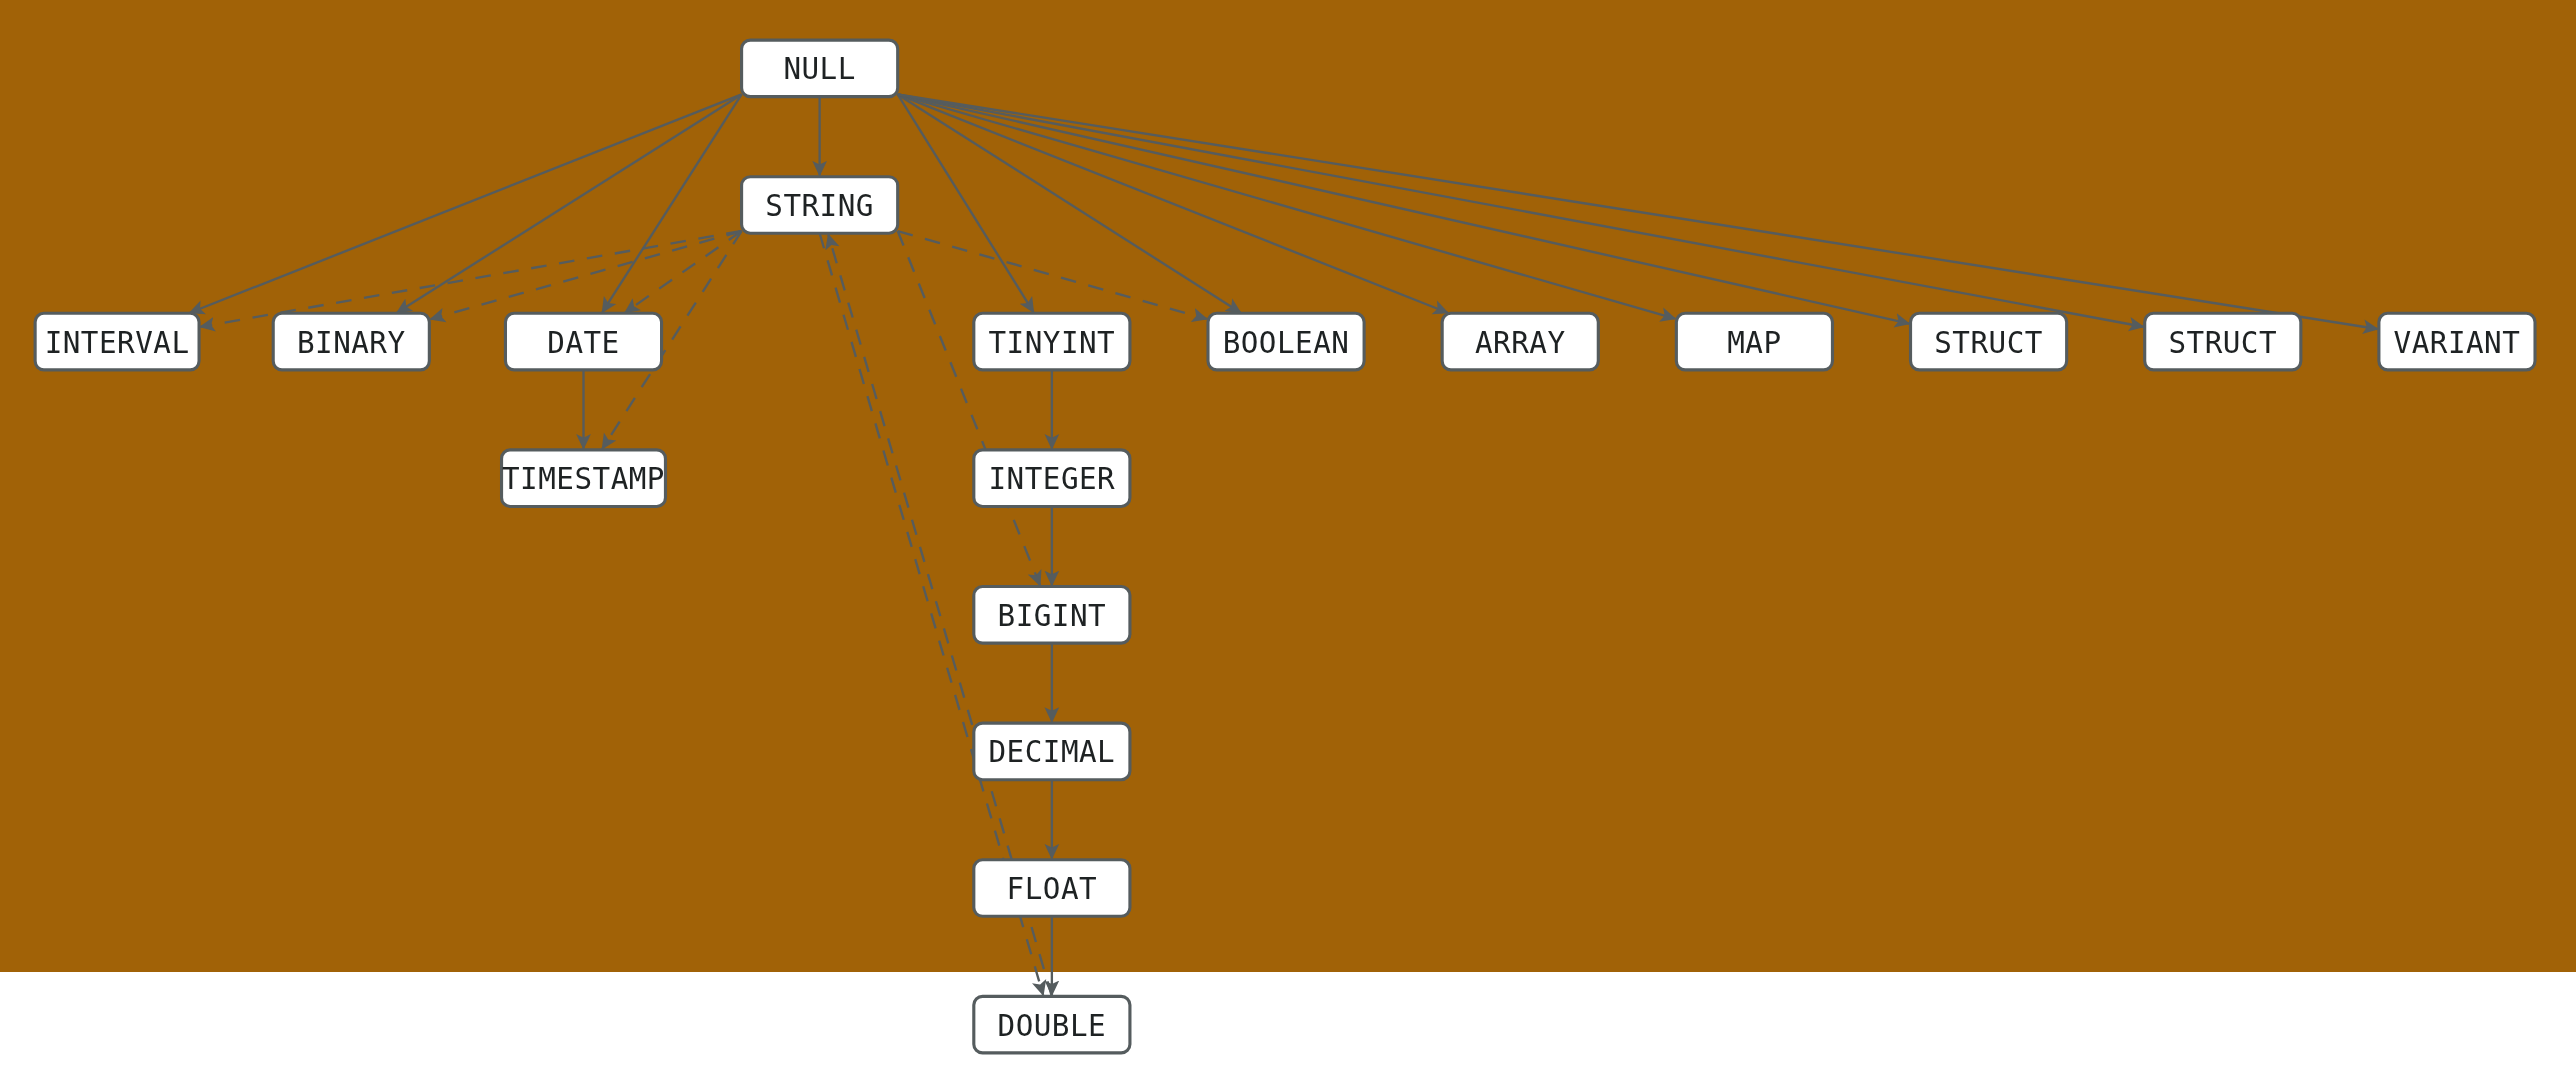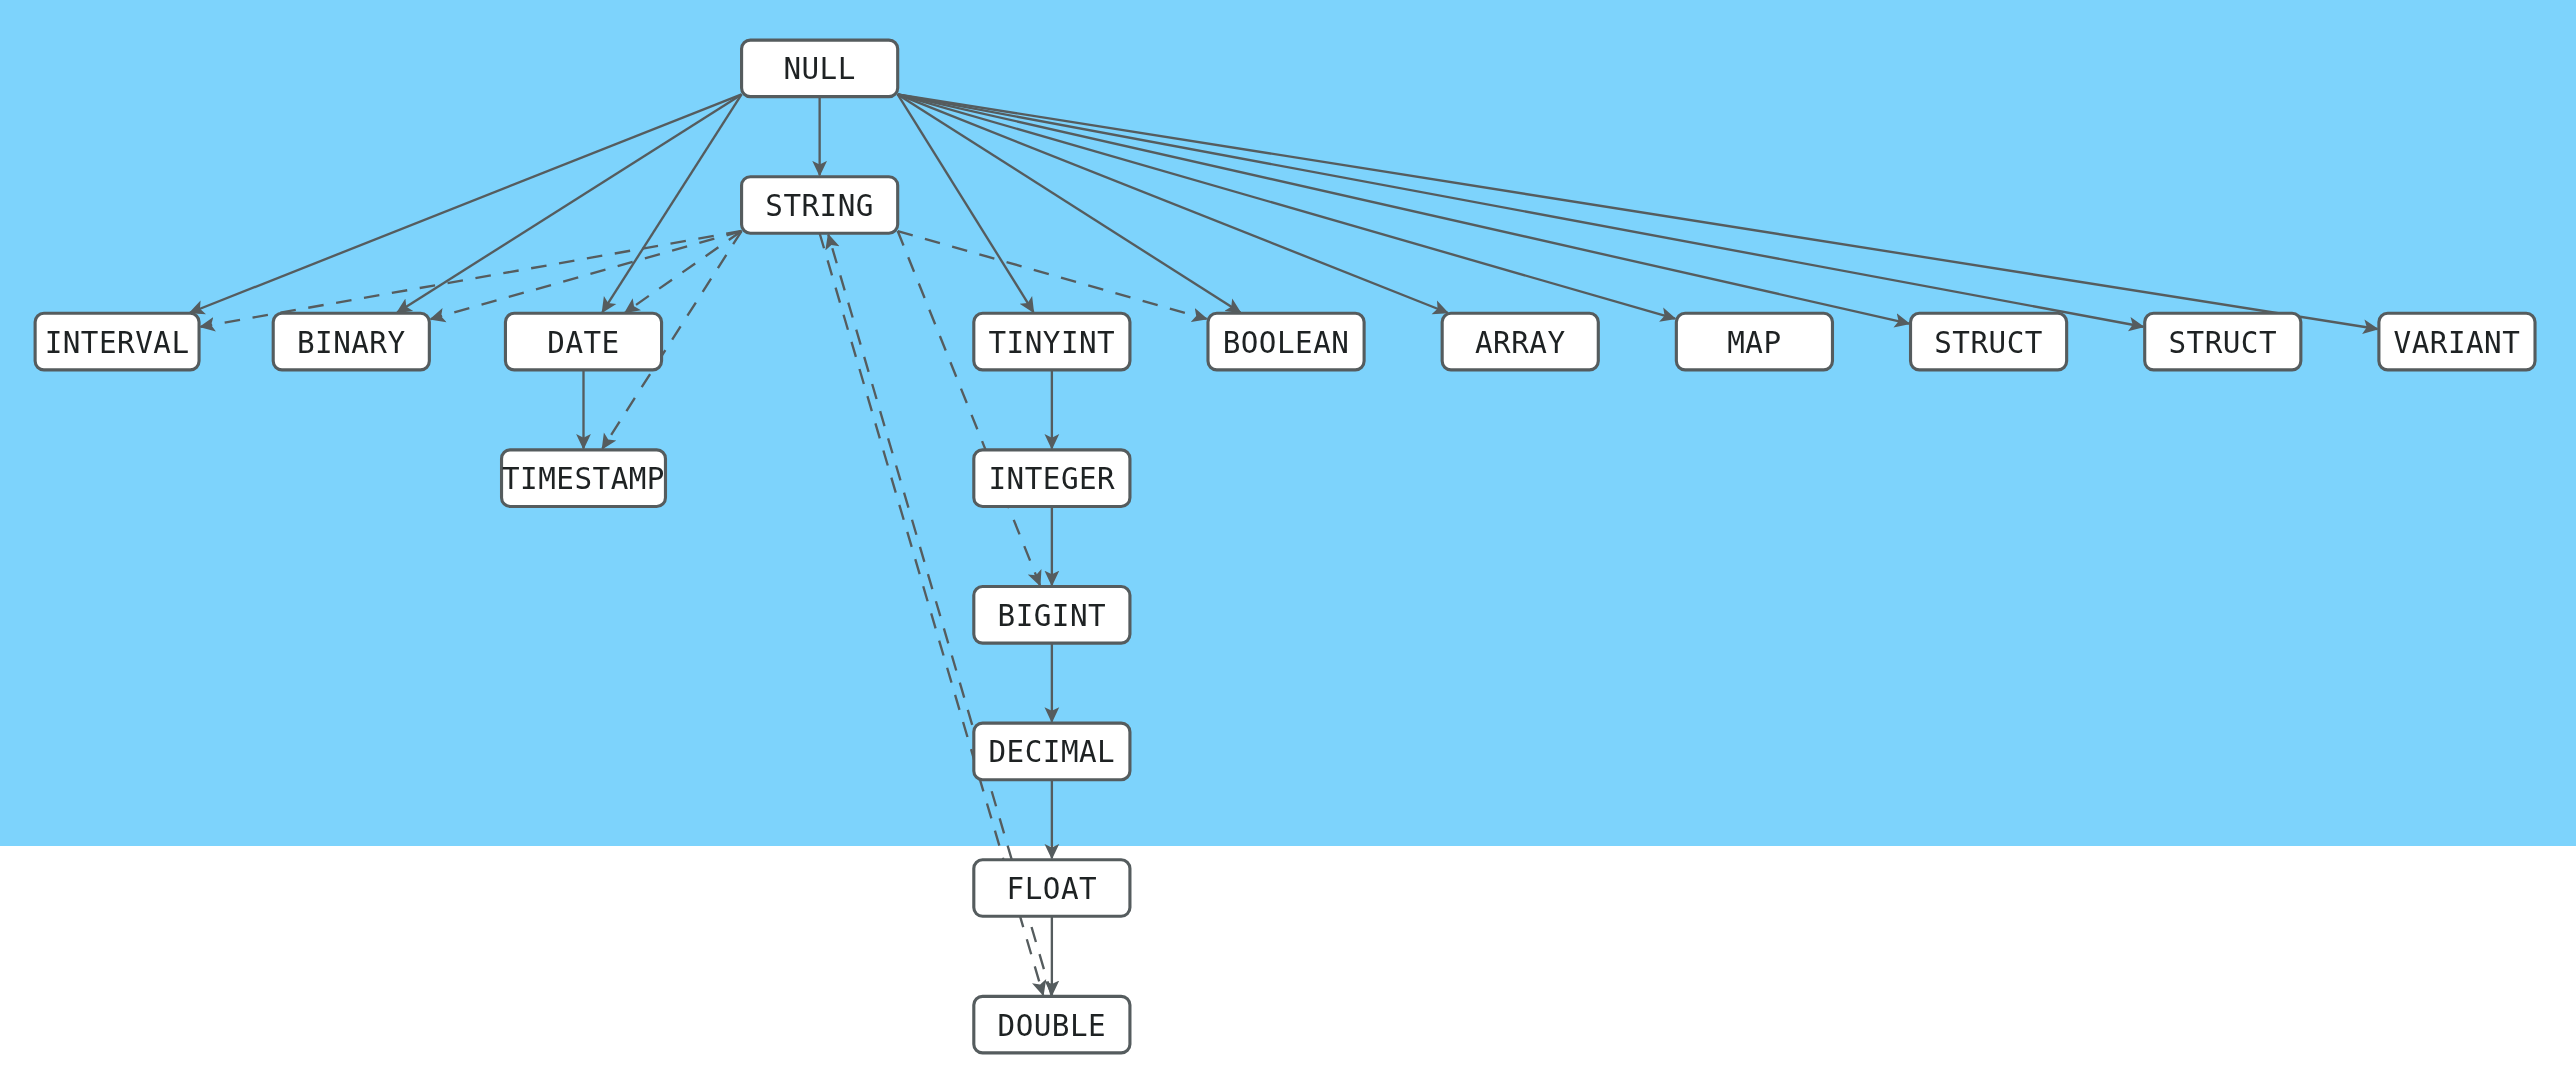--- a/index.html
+++ b/index.html
@@ -10,22 +10,22 @@
   }
   body {
     width: 2576px;
     height: 1093px;
     overflow: hidden;
     font-family: "DejaVu Sans Mono", monospace;
   }
   #diagram-root {
     position: relative;
     width: 2576px;
-    height: 846px;
-    background: #7dd3fc;
+    height: 972px;
+    background: #a16207;
   }
   svg#graph {
     position: absolute;
     top: 0;
     left: 0;
     width: 2576px;
     height: 1093px;
     display: block;
   }
   .node-box {

